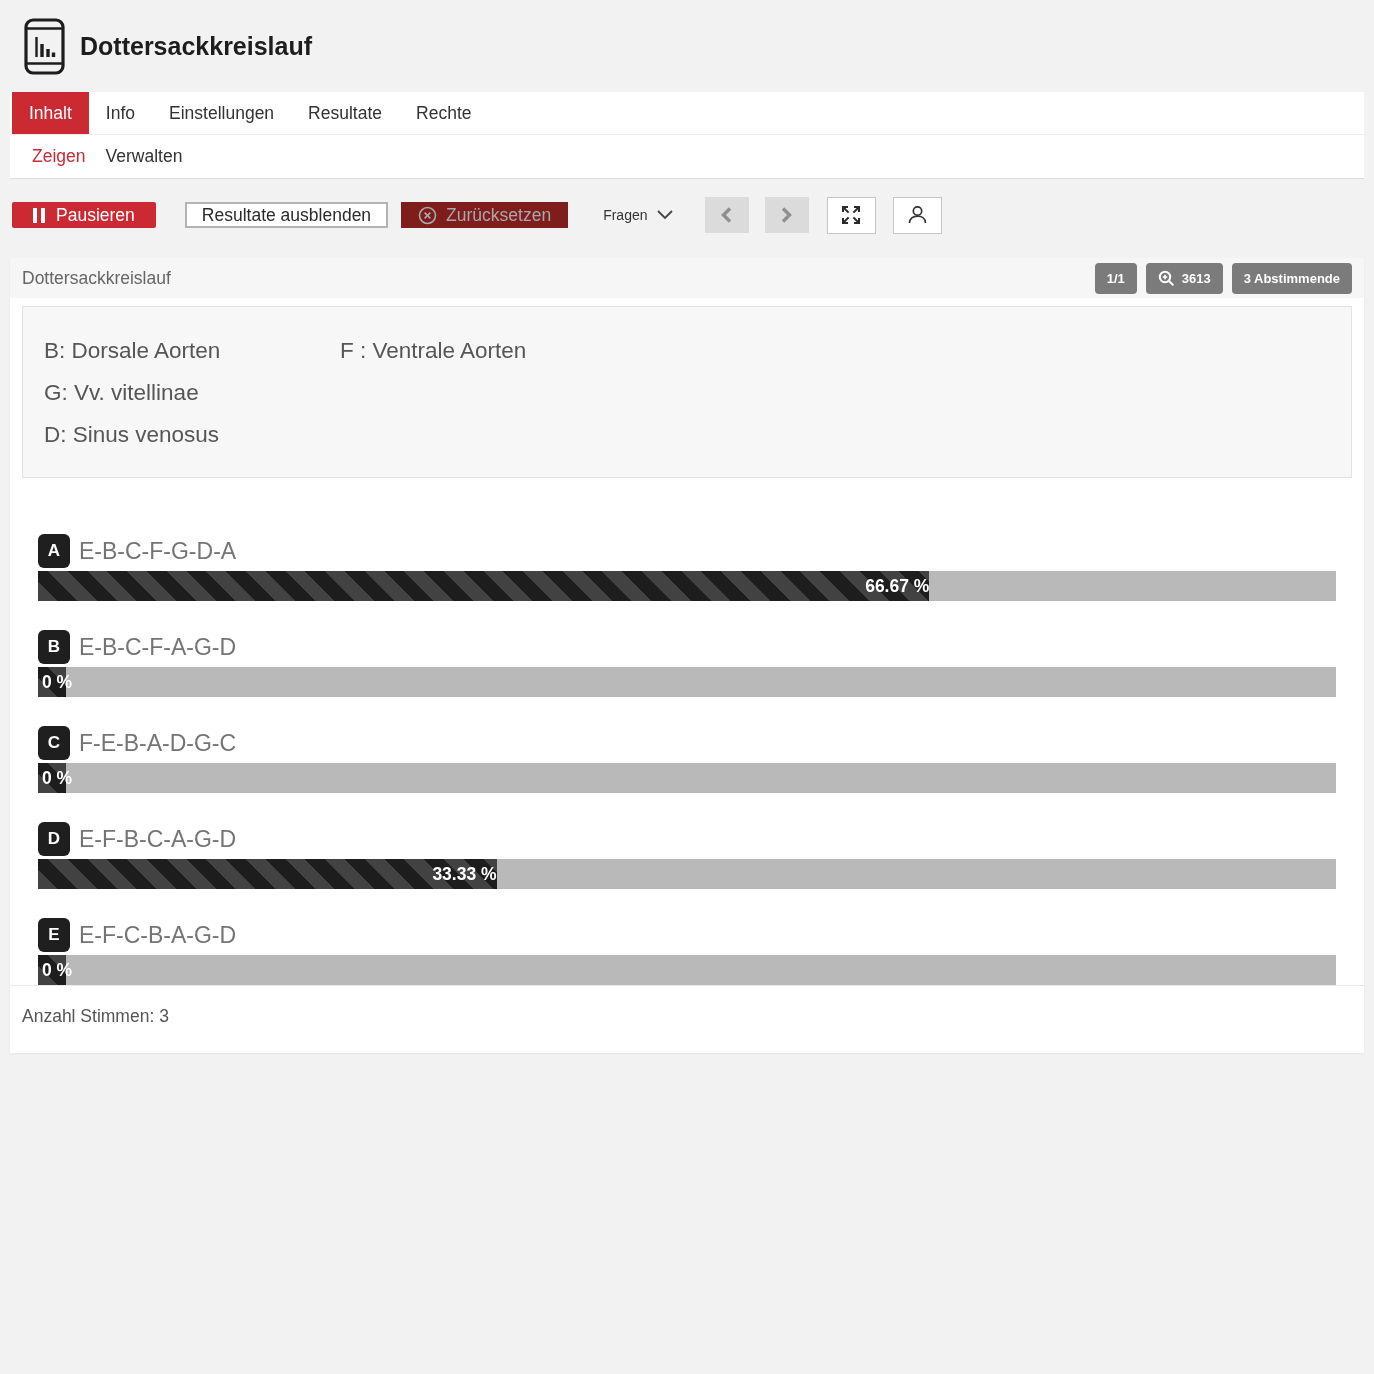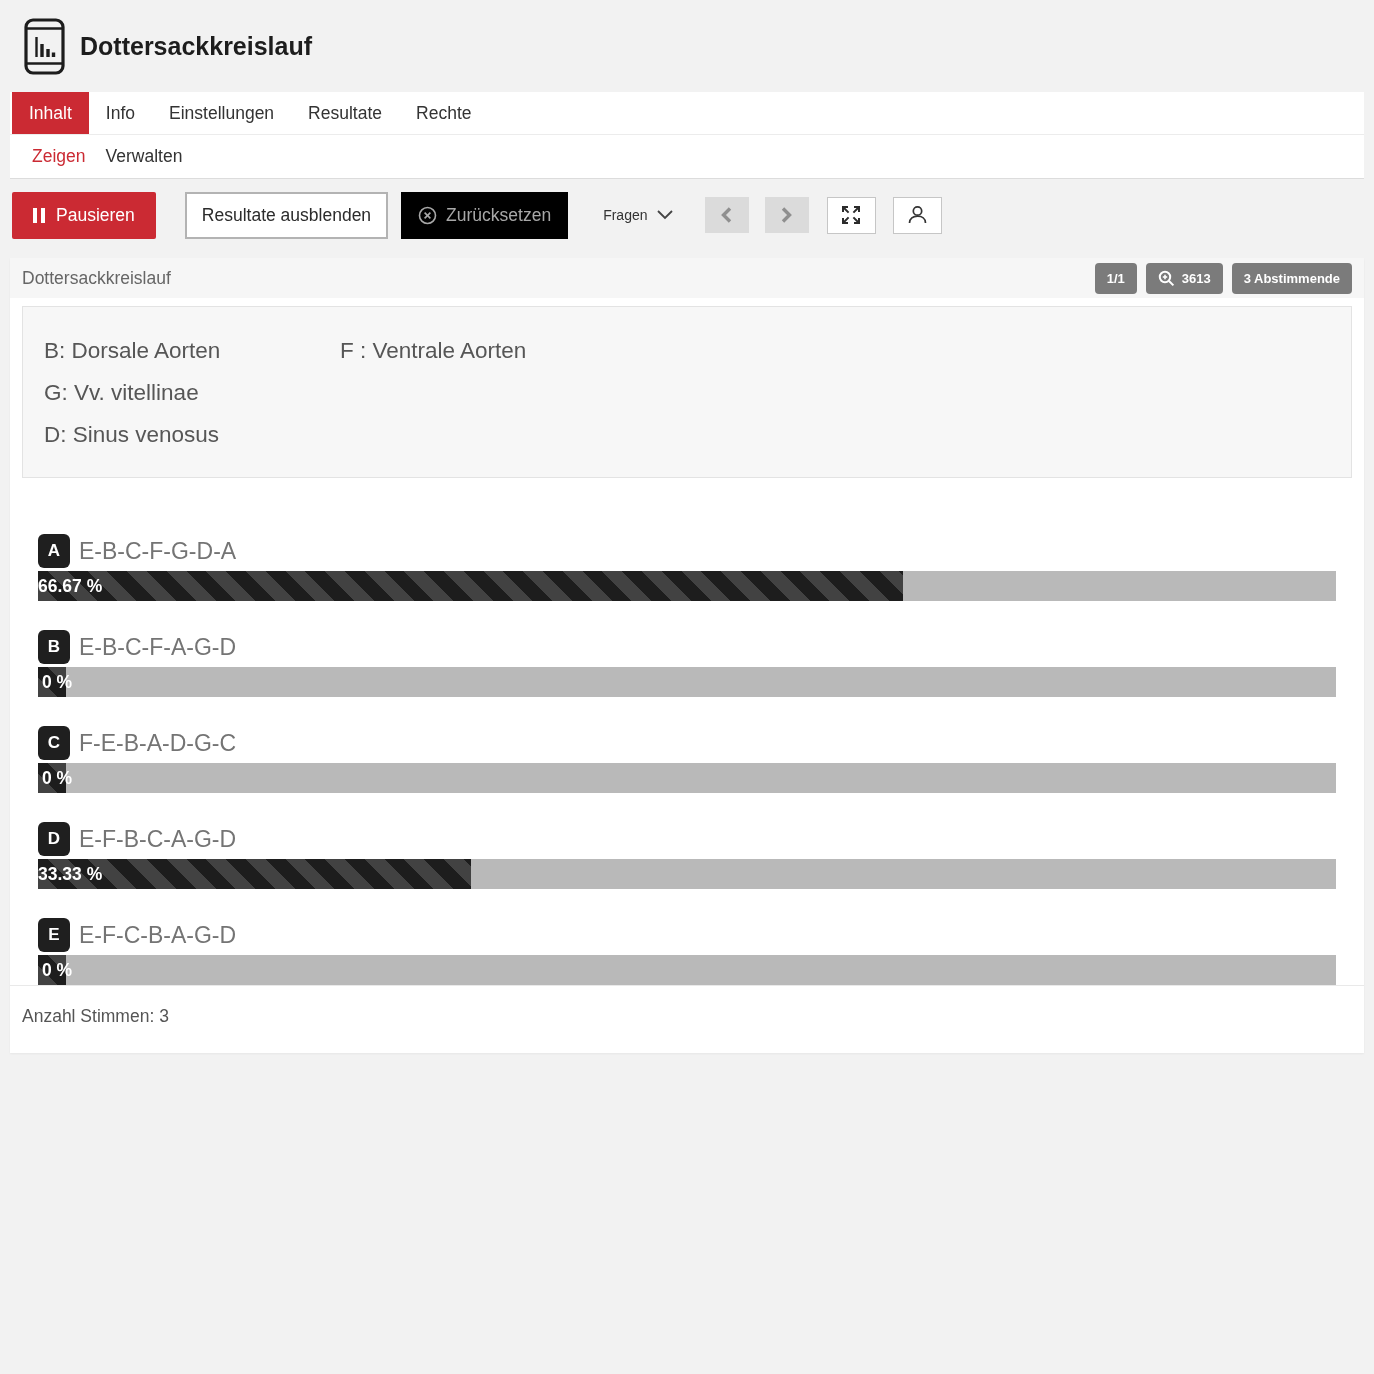--- a/index.html
+++ b/index.html
@@ -20,26 +20,26 @@
   
   .tabbar{margin:0 10px;background:#fff;display:flex;height:42px;align-items:stretch;padding-left:2px;border-bottom:1px solid #ececec;}
   .tab{padding:0 17px;display:flex;align-items:center;font-size:17.5px;color:#333;cursor:pointer;}
   .tab.active{background:var(--accent);color:#fff;}
   .subbar{margin:0 10px;background:#fff;display:flex;height:43px;align-items:center;padding-left:12px;border-bottom:1px solid #dcdcdc;font-size:17.5px;}
   .subtab{padding:0 10px;color:#333;cursor:pointer;}
   .subtab.active{color:var(--accent);}
 
   
   .toolbar{height:38px;margin:17px 12px 0;display:flex;align-items:center;}
-  .btn{height:47px;display:flex;align-items:center;font-size:17.5px;box-sizing:border-box;cursor:pointer;white-space:nowrap;}
+  .btn{height:26px;display:flex;align-items:center;font-size:17.5px;box-sizing:border-box;cursor:pointer;white-space:nowrap;}
   .btn-pause{background:var(--accent);color:#fff;padding:0 21px;gap:11px;border-radius:2px;}
   .pause-icon{display:flex;gap:4px;}
   .pause-icon i{display:block;width:4px;height:15px;background:#fff;}
   .btn-hide{background:#fff;border:2px solid #b3b3b3;color:#2b2b2b;padding:0 15px;margin-left:29px;}
-  .btn-reset{background:#000000;color:#a8a8a8;padding:0 17px;gap:9px;margin-left:13px;cursor:default;}
+  .btn-reset{background:#7f1d1d;color:#a8a8a8;padding:0 17px;gap:9px;margin-left:13px;cursor:default;}
   .fragen{margin-left:35px;gap:9px;color:#333;display:flex;align-items:center;height:38px;cursor:pointer;font-size:14px;}
   .navbtn{width:44px;height:36px;background:#dbdbdb;display:flex;align-items:center;justify-content:center;cursor:pointer;}
   .nav-prev{margin-left:32px;}
   .nav-next{margin-left:16px;}
   .icon-btn{width:49px;height:37px;background:#fff;border:1px solid #c6c6c6;display:flex;align-items:center;justify-content:center;cursor:pointer;box-sizing:border-box;}
   .ib1{margin-left:18px;}
   .ib2{margin-left:17px;}
 
   
   .card{margin:24px 10px 0;background:#fff;box-shadow:0 1px 2px rgba(0,0,0,.05);}
@@ -55,21 +55,21 @@
 
   .answers{padding:56px 28px 0;}
   .answer{margin-bottom:29px;}
   .answer:last-child{margin-bottom:0;}
   .answer-head{display:flex;align-items:center;gap:9px;margin-bottom:3px;}
   .key{width:32px;height:34px;background:#1f1f1f;border-radius:6px;color:#fff;font-weight:bold;font-size:17px;display:flex;align-items:center;justify-content:center;}
   .alabel{font-size:23px;color:#747474;}
   .bar{height:30px;background:var(--barbg);position:relative;}
   .bar-fill{position:absolute;left:0;top:0;bottom:0;min-width:28px;
     background:repeating-linear-gradient(45deg,var(--stripe-a) 0 14px,var(--stripe-b) 14px 28px);
-    display:flex;align-items:center;justify-content:flex-start;}
+    display:flex;align-items:center;justify-content:flex-end;padding-left:26px;}
   .bar-fill.zero{justify-content:flex-start;padding-left:4px;box-sizing:border-box;}
   .pct{color:#fff;font-size:17.5px;font-weight:600;white-space:nowrap;}
 
   .card-footer{margin-top:0;border-top:1px solid #e9e9e9;padding:20px 12px 26px;font-size:17.5px;color:#555;}
 
   svg{display:block;}
 </style>
 </head>
 <body>
 

